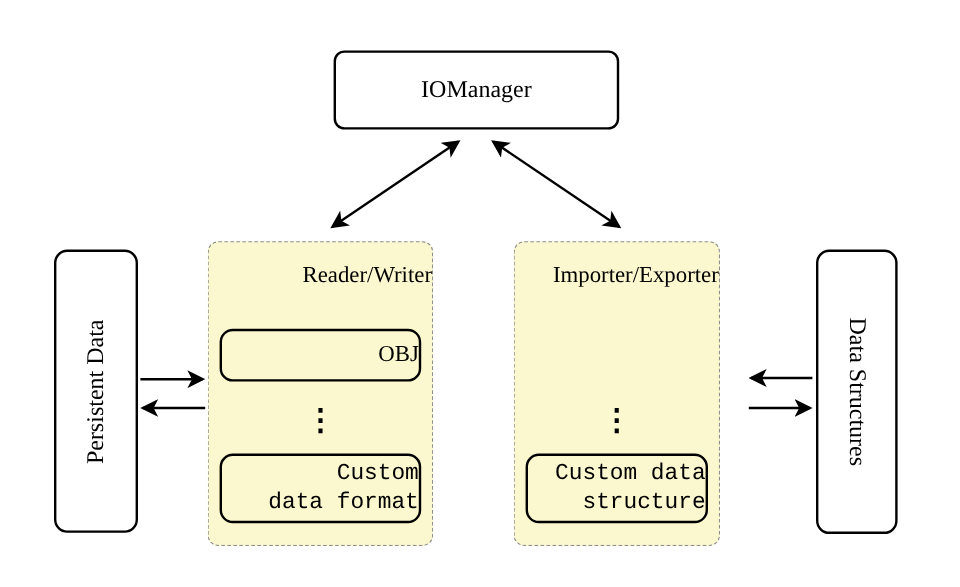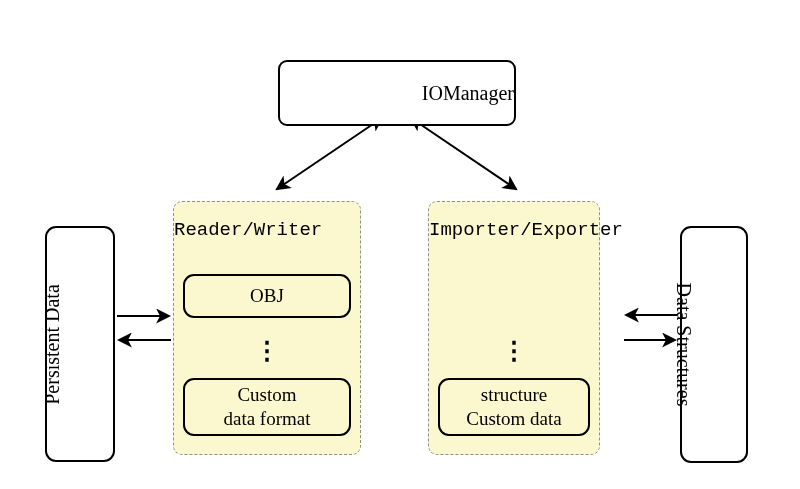--- a/index.html
+++ b/index.html
@@ -18,24 +18,23 @@
     width: 800px; height: 489px;
     pointer-events: none;
   }
   .node {
     position: absolute;
     border: 2.5px solid #000000;
     border-radius: 9px;
     background: #ffffff;
     display: flex;
     align-items: center;
-    justify-content: flex-end;
+    justify-content: center;
     box-sizing: border-box;
     font-size: 20px;
-    margin-top: 18px;
   }
   .io-node { left: 278px; top: 42px; width: 238px; height: 66px; }
   .v-node  { width: 70px; border-radius: 11px; }
   .v-node.left-side  { left: 45px;  top: 208px; height: 236px; }
   .v-node.right-side { left: 680px; top: 208px; width: 68px; height: 237px; }
   .rot-ccw { transform: rotate(-90deg); white-space: nowrap; }
   .rot-cw  { transform: rotate(90deg);  white-space: nowrap; }
   .group {
     position: absolute;
     top: 201px;
@@ -43,41 +42,40 @@
     background: #FBF7CE;
     border: 1.6px dashed #8f8f8f;
     border-radius: 9px;
     box-sizing: border-box;
   }
   .group.left-group  { left: 173px; width: 188px; }
   .group.right-group { left: 428px; width: 172px; }
   .group-title {
     position: absolute;
     top: 17px; left: 0; right: 0;
-    text-align: left;
+    text-align: right;
     font-size: 19px;
-    font-family: Liberation Mono, monospace;
   }
   .inner-box {
     position: absolute;
     left: 9px; right: 9px;
     border: 2.5px solid #000000;
     border-radius: 11px;
     background: #FBF7CE;
     display: flex;
     flex-direction: column;
-    align-items: center;
+    align-items: flex-end;
     justify-content: center;
     box-sizing: border-box;
     font-size: 19px;
     line-height: 1.25;
     text-align: center;
   }
   .top-box    { top: 72px;  height: 44px; }
-  .bottom-box { top: 176px; height: 58px; }
+  .bottom-box { top: 176px; height: 58px; font-family: Liberation Mono, monospace; }
   .dots {
     position: absolute;
     top: 125px; left: 0; right: 0;
     height: 46px;
     display: flex;
     align-items: center;
     justify-content: center;
     font-size: 25px;
     font-weight: bold;
   }
@@ -122,18 +120,18 @@
     <div class="inner-box bottom-box">
       <span>Custom</span>
       <span>data format</span>
     </div>
   </div>
 
   <div class="group right-group">
     <div class="group-title">Importer/Exporter</div>
     <div class="dots">⋮</div>
     <div class="inner-box bottom-box">
+      <span>Custom data</span>
       <span>structure</span>
-      <span>Custom data</span>
     </div>
   </div>
 
 </div>
 
 </body></html>

